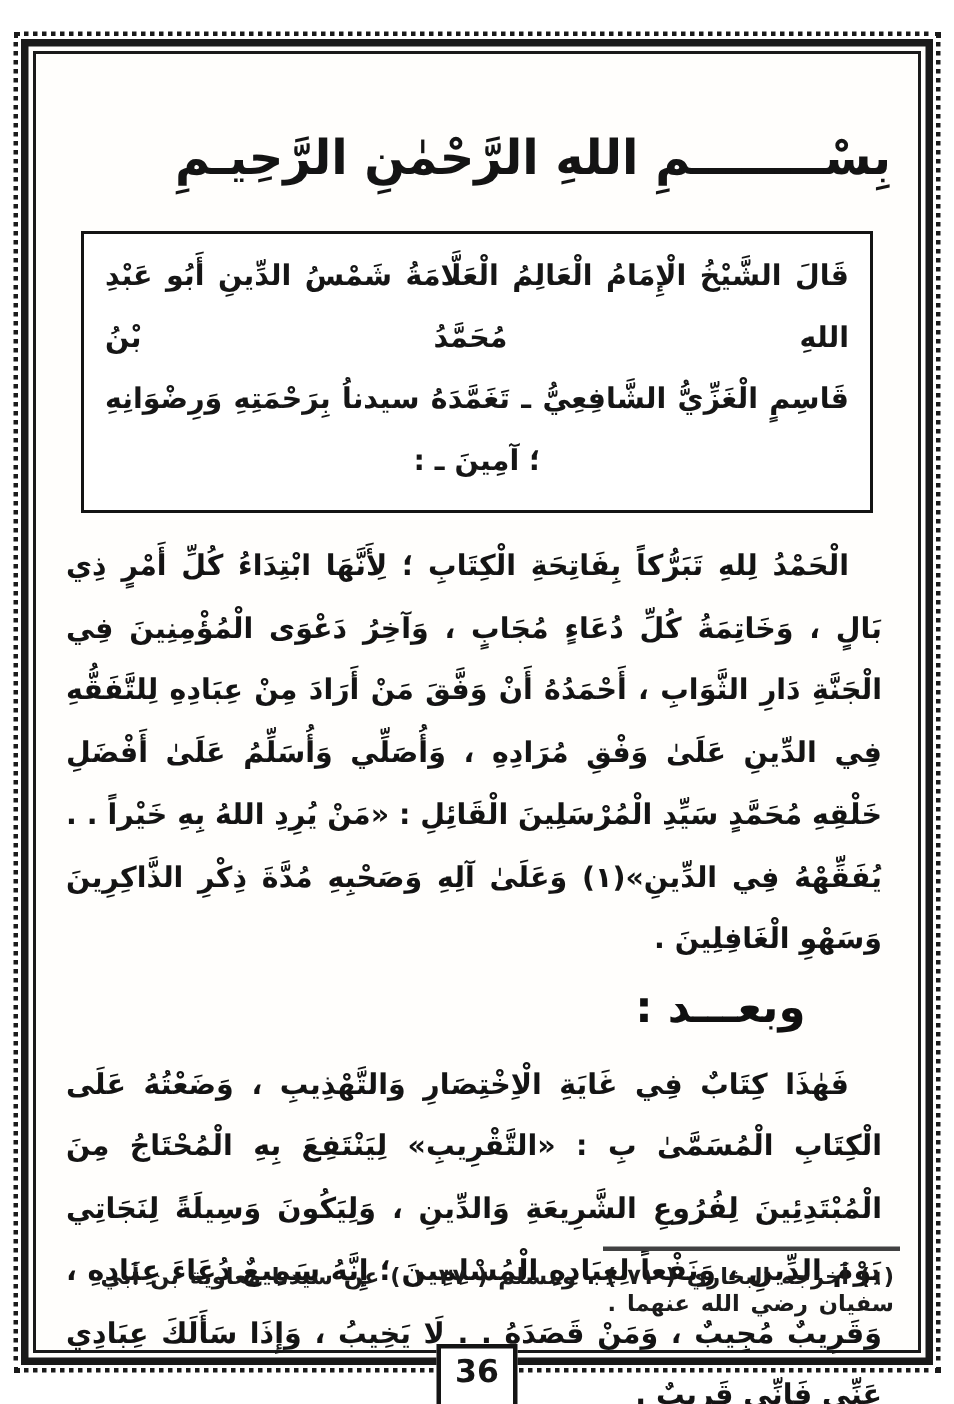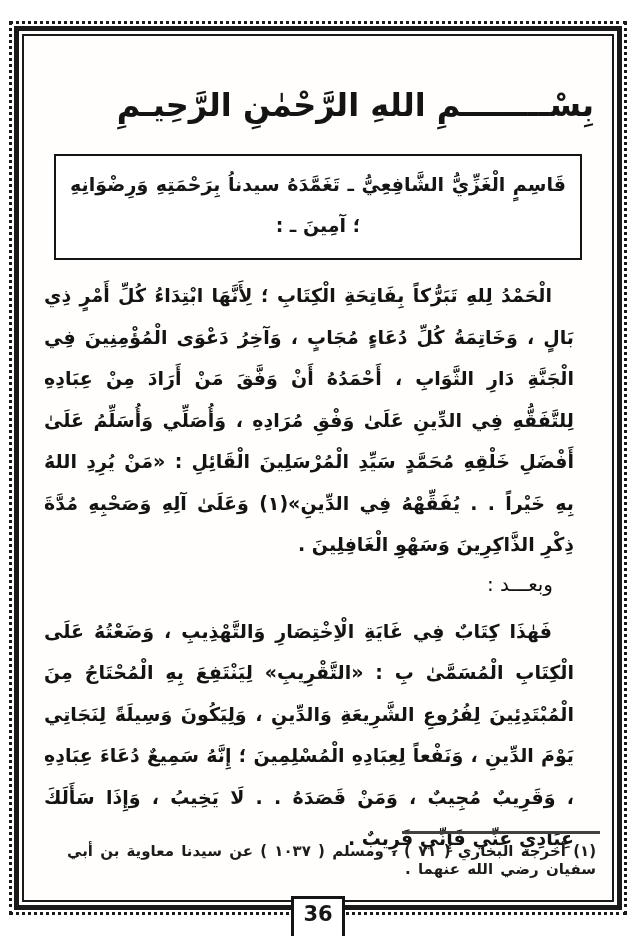--- a/index.html
+++ b/index.html
@@ -61,32 +61,32 @@
     text-align: justify;
     text-align-last: justify;
     white-space: normal;
   }
   .author-line.last {
     text-align-last: center;
   }
 
   
   .body-text {
-    margin: 15px 20px 0 2px;
+    margin: 15px 6px 0 2px;
     font-size: 19px;
     font-weight: bold;
     line-height: 41.5px;
     text-align: justify;
     text-indent: 22px;
     color: #141414;
   }
   .section-heading {
-    margin: 6px 41px 0 0;
-    font-size: 20px;
-    font-weight: normal;
+    margin: 6px 57px 0 0;
+    font-size: 29px;
+    font-weight: bold;
     letter-spacing: 1px;
     color: #101010;
   }
 
   
   .footnote-rule {
     position: absolute;
     right: 12px;
     bottom: 66px;
     width: 198px;
@@ -128,20 +128,21 @@
 </head>
 <body>
 
 <div class="frame">
   <div class="frame-inner">
     <div class="content">
 
       <div class="basmala">بِسْــــــــمِ اللهِ الرَّحْمٰنِ الرَّحِيـمِ</div>
 
       <div class="author-box">
+        <div class="author-line">قَالَ الشَّيْخُ الْإِمَامُ الْعَالِمُ الْعَلَّامَةُ شَمْسُ الدِّينِ أَبُو عَبْدِ اللهِ مُحَمَّدُ بْنُ</div>
         <div class="author-line last">قَاسِمٍ الْغَزِّيُّ الشَّافِعِيُّ ـ تَغَمَّدَهُ سيدناُ بِرَحْمَتِهِ وَرِضْوَانِهِ ؛ آمِينَ ـ :</div>
       </div>
 
       <p class="body-text">الْحَمْدُ لِلهِ تَبَرُّكاً بِفَاتِحَةِ الْكِتَابِ ؛ لِأَنَّهَا ابْتِدَاءُ كُلِّ أَمْرٍ ذِي بَالٍ ، وَخَاتِمَةُ كُلِّ دُعَاءٍ مُجَابٍ ، وَآخِرُ دَعْوَى الْمُؤْمِنِينَ فِي الْجَنَّةِ دَارِ الثَّوَابِ ، أَحْمَدُهُ أَنْ وَفَّقَ مَنْ أَرَادَ مِنْ عِبَادِهِ لِلتَّفَقُّهِ فِي الدِّينِ عَلَىٰ وَفْقِ مُرَادِهِ ، وَأُصَلِّي وَأُسَلِّمُ عَلَىٰ أَفْضَلِ خَلْقِهِ مُحَمَّدٍ سَيِّدِ الْمُرْسَلِينَ الْقَائِلِ : «مَنْ يُرِدِ اللهُ بِهِ خَيْراً . . يُفَقِّهْهُ فِي الدِّينِ»(١) وَعَلَىٰ آلِهِ وَصَحْبِهِ مُدَّةَ ذِكْرِ الذَّاكِرِينَ وَسَهْوِ الْغَافِلِينَ .</p>
 
       <div class="section-heading">وبعـــد :</div>
 
       <p class="body-text">فَهٰذَا كِتَابٌ فِي غَايَةِ الْاِخْتِصَارِ وَالتَّهْذِيبِ ، وَضَعْتُهُ عَلَى الْكِتَابِ الْمُسَمَّىٰ بِ : «التَّقْرِيبِ» لِيَنْتَفِعَ بِهِ الْمُحْتَاجُ مِنَ الْمُبْتَدِئِينَ لِفُرُوعِ الشَّرِيعَةِ وَالدِّينِ ، وَلِيَكُونَ وَسِيلَةً لِنَجَاتِي يَوْمَ الدِّينِ ، وَنَفْعاً لِعِبَادِهِ الْمُسْلِمِينَ ؛ إِنَّهُ سَمِيعٌ دُعَاءَ عِبَادِهِ ، وَقَرِيبٌ مُجِيبٌ ، وَمَنْ قَصَدَهُ . . لَا يَخِيبُ ، وَإِذَا سَأَلَكَ عِبَادِي عَنِّي فَإِنِّي قَرِيبٌ .</p>
 
       <div class="footnote-rule"></div>

